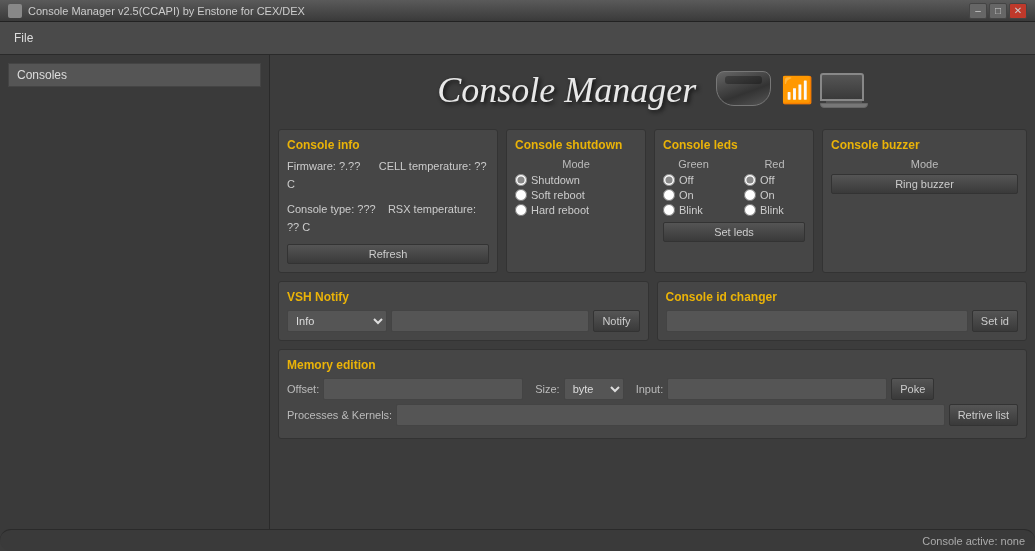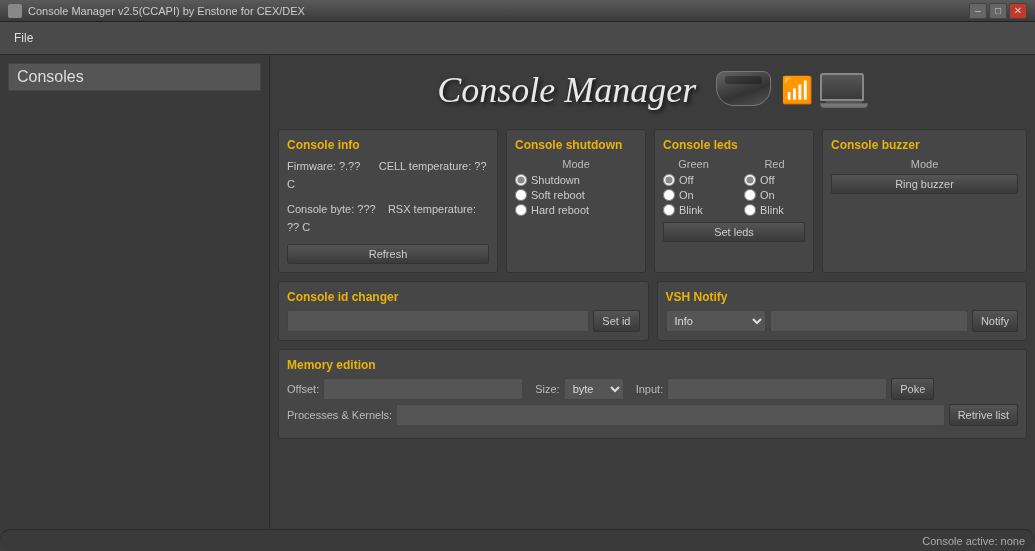--- a/index.html
+++ b/index.html
@@ -76,21 +76,21 @@
     #sidebar {
       width: 270px;
       background: #3a3a3a;
       border-right: 1px solid #2a2a2a;
       padding: 8px;
     }
     #sidebar .list-header {
       background: #555;
       border: 1px solid #444;
       padding: 4px 8px;
-      font-size: 16px;
+      font-size: 12px;
       color: #ddd;
       margin-bottom: 6px;
     }
 
     
     #content {
       flex: 1;
       background: #3c3c3c;
       padding: 8px;
       overflow: auto;
@@ -437,21 +437,21 @@
     <div class="panel-row">
 
       <div class="panel" id="console-info-panel">
         <div class="panel-title">Console info</div>
         <div class="info-text">
           <span>Firmware: ?.??</span>
           &nbsp;&nbsp;&nbsp;&nbsp;
           <span>CELL temperature: ?? C</span>
         </div>
         <div class="info-text">
-          <span>Console byte: ???</span>
+          <span>Console type: ???</span>
           &nbsp;&nbsp;
           <span>RSX temperature: ?? C</span>
         </div>
         <button class="refresh-btn">Refresh</button>
       </div>
 
       <div class="panel" id="console-shutdown-panel">
         <div class="panel-title">Console shutdown</div>
         <div class="mode-label">Mode</div>
         <div class="radio-group">
@@ -513,38 +513,38 @@
 
       <div class="panel" id="console-buzzer-panel">
         <div class="panel-title">Console buzzer</div>
         <div class="mode-label">Mode</div>
         <button class="ring-buzzer-btn">Ring buzzer</button>
       </div>
     </div>
 
     <div class="bottom-row1">
 
-      <div class="panel" id="console-id-panel">
-        <div class="panel-title">Console id changer</div>
-        <div class="input-row">
-          <input type="text" class="text-input" style="">
-          <button class="small-btn">Set id</button>
-        </div>
-      </div>
-
       <div class="panel" id="vsh-notify-panel">
         <div class="panel-title">VSH Notify</div>
         <div class="input-row">
           <select class="select-input">
             <option>Info</option>
             <option>Warning</option>
             <option>Error</option>
           </select>
           <input type="text" class="text-input" style="">
           <button class="small-btn">Notify</button>
+        </div>
+      </div>
+
+      <div class="panel" id="console-id-panel">
+        <div class="panel-title">Console id changer</div>
+        <div class="input-row">
+          <input type="text" class="text-input" style="">
+          <button class="small-btn">Set id</button>
         </div>
       </div>
     </div>
 
     <div class="panel" id="memory-panel">
       <div class="panel-title">Memory edition</div>
       <div class="memory-row">
         <span class="memory-label">Offset:</span>
         <input type="text" class="text-input" style="width: 200px; flex: 0 0 auto;">
         <span class="memory-label" style="margin-left:8px;">Size:</span>

